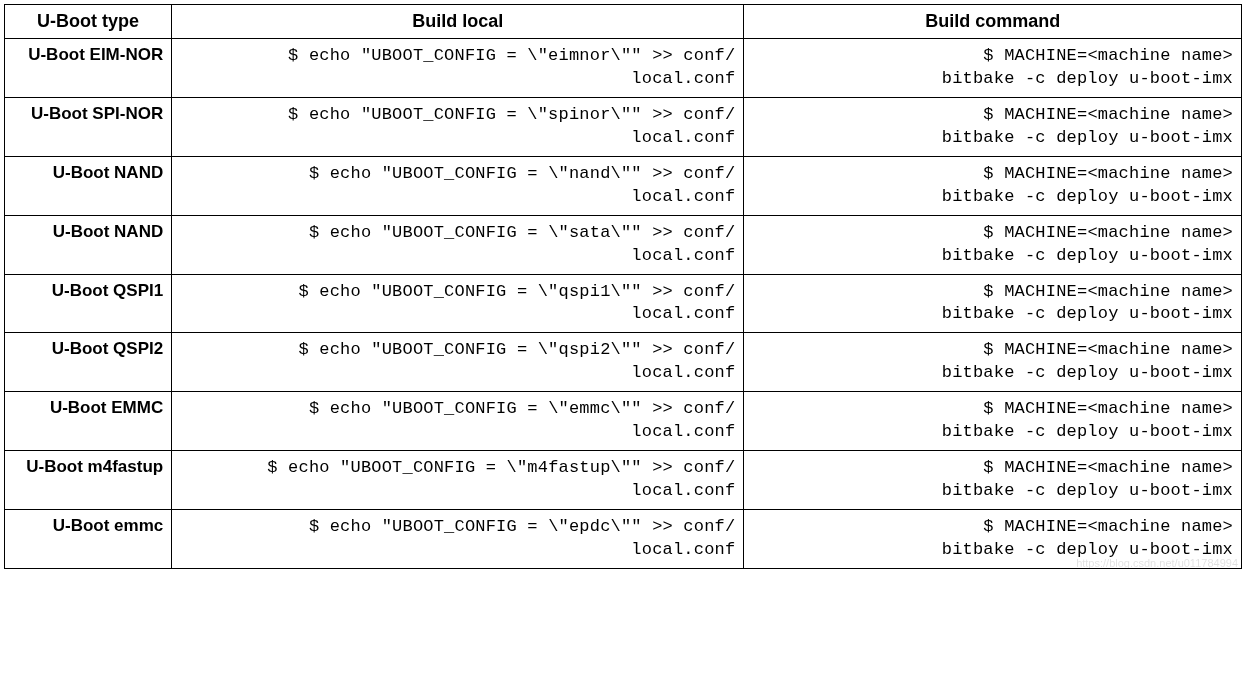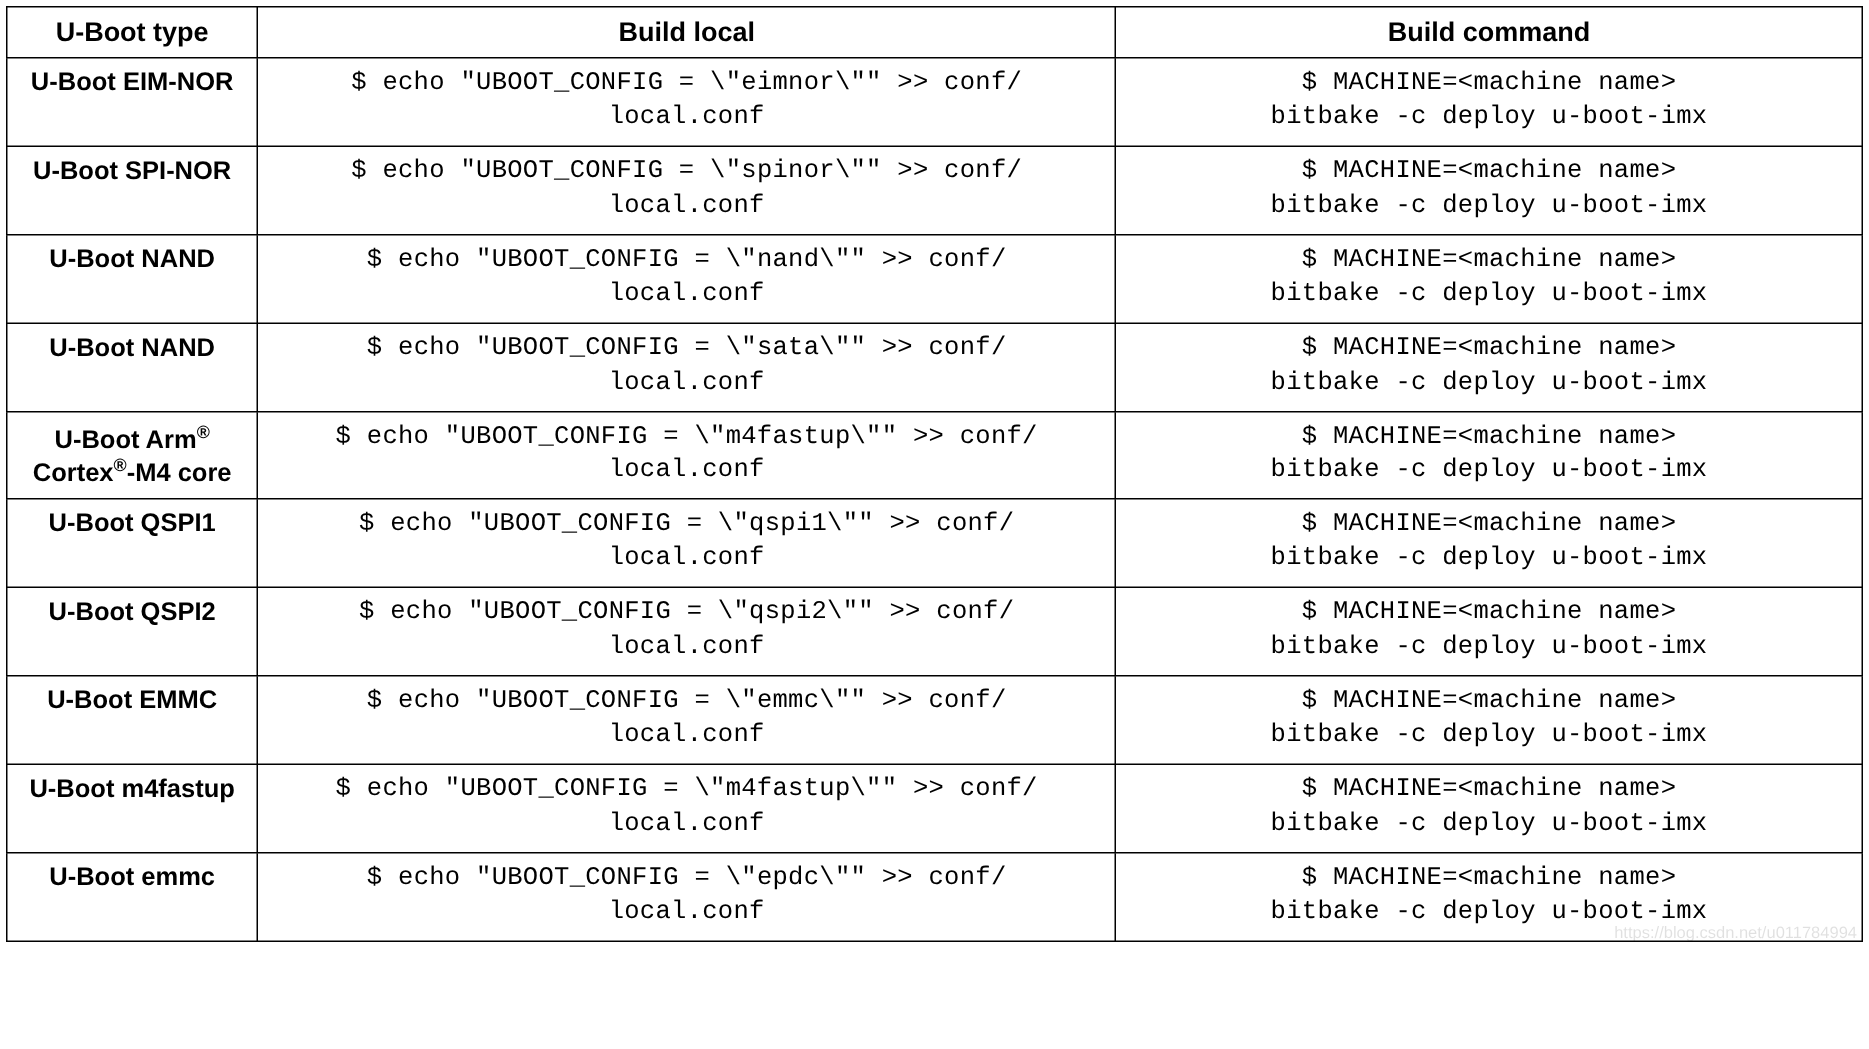--- a/index.html
+++ b/index.html
@@ -14,21 +14,21 @@
       position: relative;
     }
     table {
       border-collapse: collapse;
       width: 100%;
       table-layout: fixed;
       padding-left: 25px;
     }
     th, td {
       border: 1.5px solid #000;
-      text-align: center;
+      text-align: right;
       vertical-align: top;
     }
     th {
       font-weight: bold;
       font-size: 18px;
       text-align: center;
       padding: 6px 8px;
     }
     td {
       padding: 6px 8px;
@@ -105,27 +105,20 @@
 bitbake -c deploy u-boot-imx</td>
       </tr>
       <tr>
         <td class="type-cell">U-Boot NAND</td>
         <td class="code-cell">$ echo "UBOOT_CONFIG = \"sata\"" &gt;&gt; conf/
 local.conf</td>
         <td class="code-cell">$ MACHINE=&lt;machine name&gt;
 bitbake -c deploy u-boot-imx</td>
       </tr>
       <tr>
-        <td class="type-cell">U-Boot Arm<sup>®</sup> Cortex<sup>®</sup>-M4 core</td>
-        <td class="code-cell">$ echo "UBOOT_CONFIG = \"m4fastup\"" &gt;&gt; conf/
-local.conf</td>
-        <td class="code-cell">$ MACHINE=&lt;machine name&gt;
-bitbake -c deploy u-boot-imx</td>
-      </tr>
-      <tr>
         <td class="type-cell">U-Boot QSPI1</td>
         <td class="code-cell">$ echo "UBOOT_CONFIG = \"qspi1\"" &gt;&gt; conf/
 local.conf</td>
         <td class="code-cell">$ MACHINE=&lt;machine name&gt;
 bitbake -c deploy u-boot-imx</td>
       </tr>
       <tr>
         <td class="type-cell">U-Boot QSPI2</td>
         <td class="code-cell">$ echo "UBOOT_CONFIG = \"qspi2\"" &gt;&gt; conf/
 local.conf</td>

